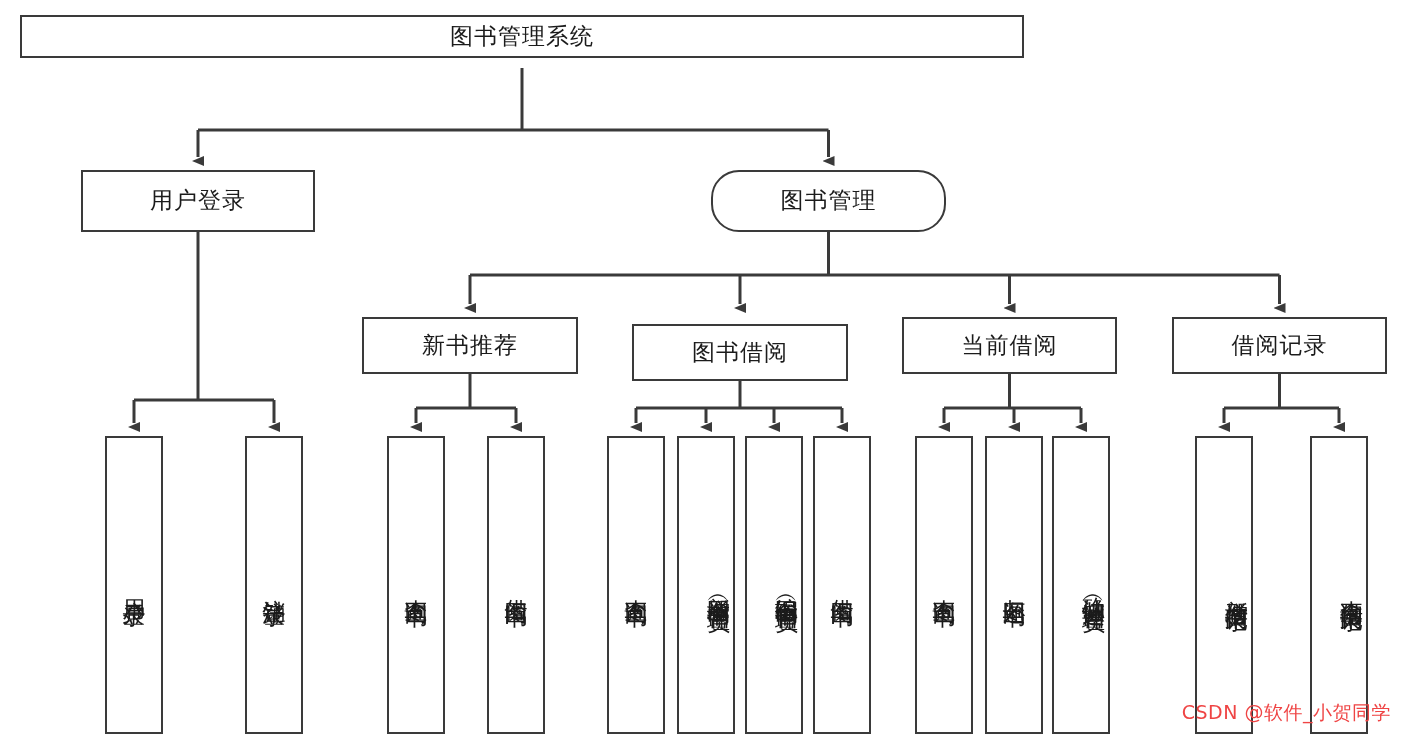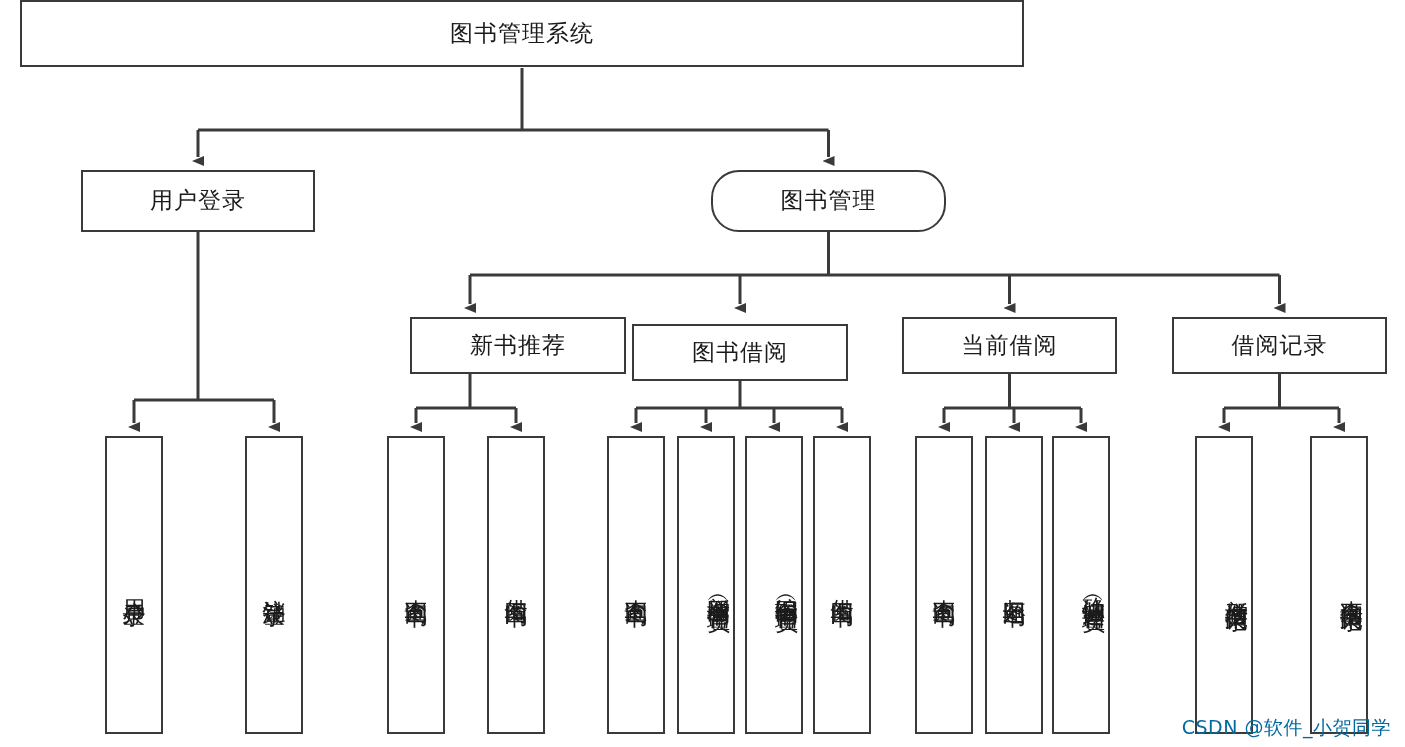--- a/index.html
+++ b/index.html
@@ -56,23 +56,23 @@
     text-orientation: upright;
     display: block;
   }
   .node.vert.mid {
     align-items: center;
     padding-top: 0;
   }
   .watermark {
     position: absolute;
     right: 14px;
-    bottom: 6px;
+    bottom: 21px;
     font-size: 19px;
-    color: #0369a1;
+    color: #ef4444;
     white-space: nowrap;
     letter-spacing: 0.5px;
   }
 </style>
 </head>
 <body>
 
 <div id="canvas">
 
   <svg id="wires" viewBox="0 0 1405 747" xmlns="http://www.w3.org/2000/svg">
@@ -111,26 +111,26 @@
         <path d="M944,408 L944,423" marker-end="url(#arrow)"></path>
         <path d="M1014,408 L1014,423" marker-end="url(#arrow)"></path>
         <path d="M1081,408 L1081,423" marker-end="url(#arrow)"></path>
         <path d="M1279.5,374 L1279.5,408"></path>
         <path d="M1224,408 L1339,408"></path>
         <path d="M1224,408 L1224,423" marker-end="url(#arrow)"></path>
         <path d="M1339,408 L1339,423" marker-end="url(#arrow)"></path>
       </g>
   </svg>
 
-  <div class="node horiz" style="left: 20px; top: 0; width: 1004px; height: 67px;">图书管理系统</div>
+  <div class="node horiz" style="left: 20px; top: 15px; width: 1004px; height: 43px;">图书管理系统</div>
 
   <div class="node horiz" style="left: 81px; top: 170px; width: 234px; height: 62px;">用户登录</div>
   <div class="node horiz" style="left: 711px; top: 170px; width: 235px; height: 62px; border-radius: 28px;">图书管理</div>
 
-  <div class="node horiz" style="left: 362px; top: 317px; width: 216px; height: 57px; margin-left: 48px;">新书推荐</div>
+  <div class="node horiz" style="left: 362px; top: 317px; width: 216px; height: 57px;">新书推荐</div>
   <div class="node horiz" style="left: 632px; top: 317px; width: 216px; height: 57px; margin-top: 7px;">图书借阅</div>
   <div class="node horiz" style="left: 1172px; top: 317px; width: 215px; height: 57px;">借阅记录</div>
   <div class="node horiz" style="left: 902px; top: 317px; width: 215px; height: 57px;">当前借阅</div>
 
   <div id="leaf-host">
       <div class="node vert mid" style="left: 105px; top: 436px; width: 58px; height: 298px;">
         <span class="vtext">用户登录</span>
       </div>
       <div class="node vert mid" style="left: 245px; top: 436px; width: 58px; height: 298px;">
         <span class="vtext">注销登录</span>

